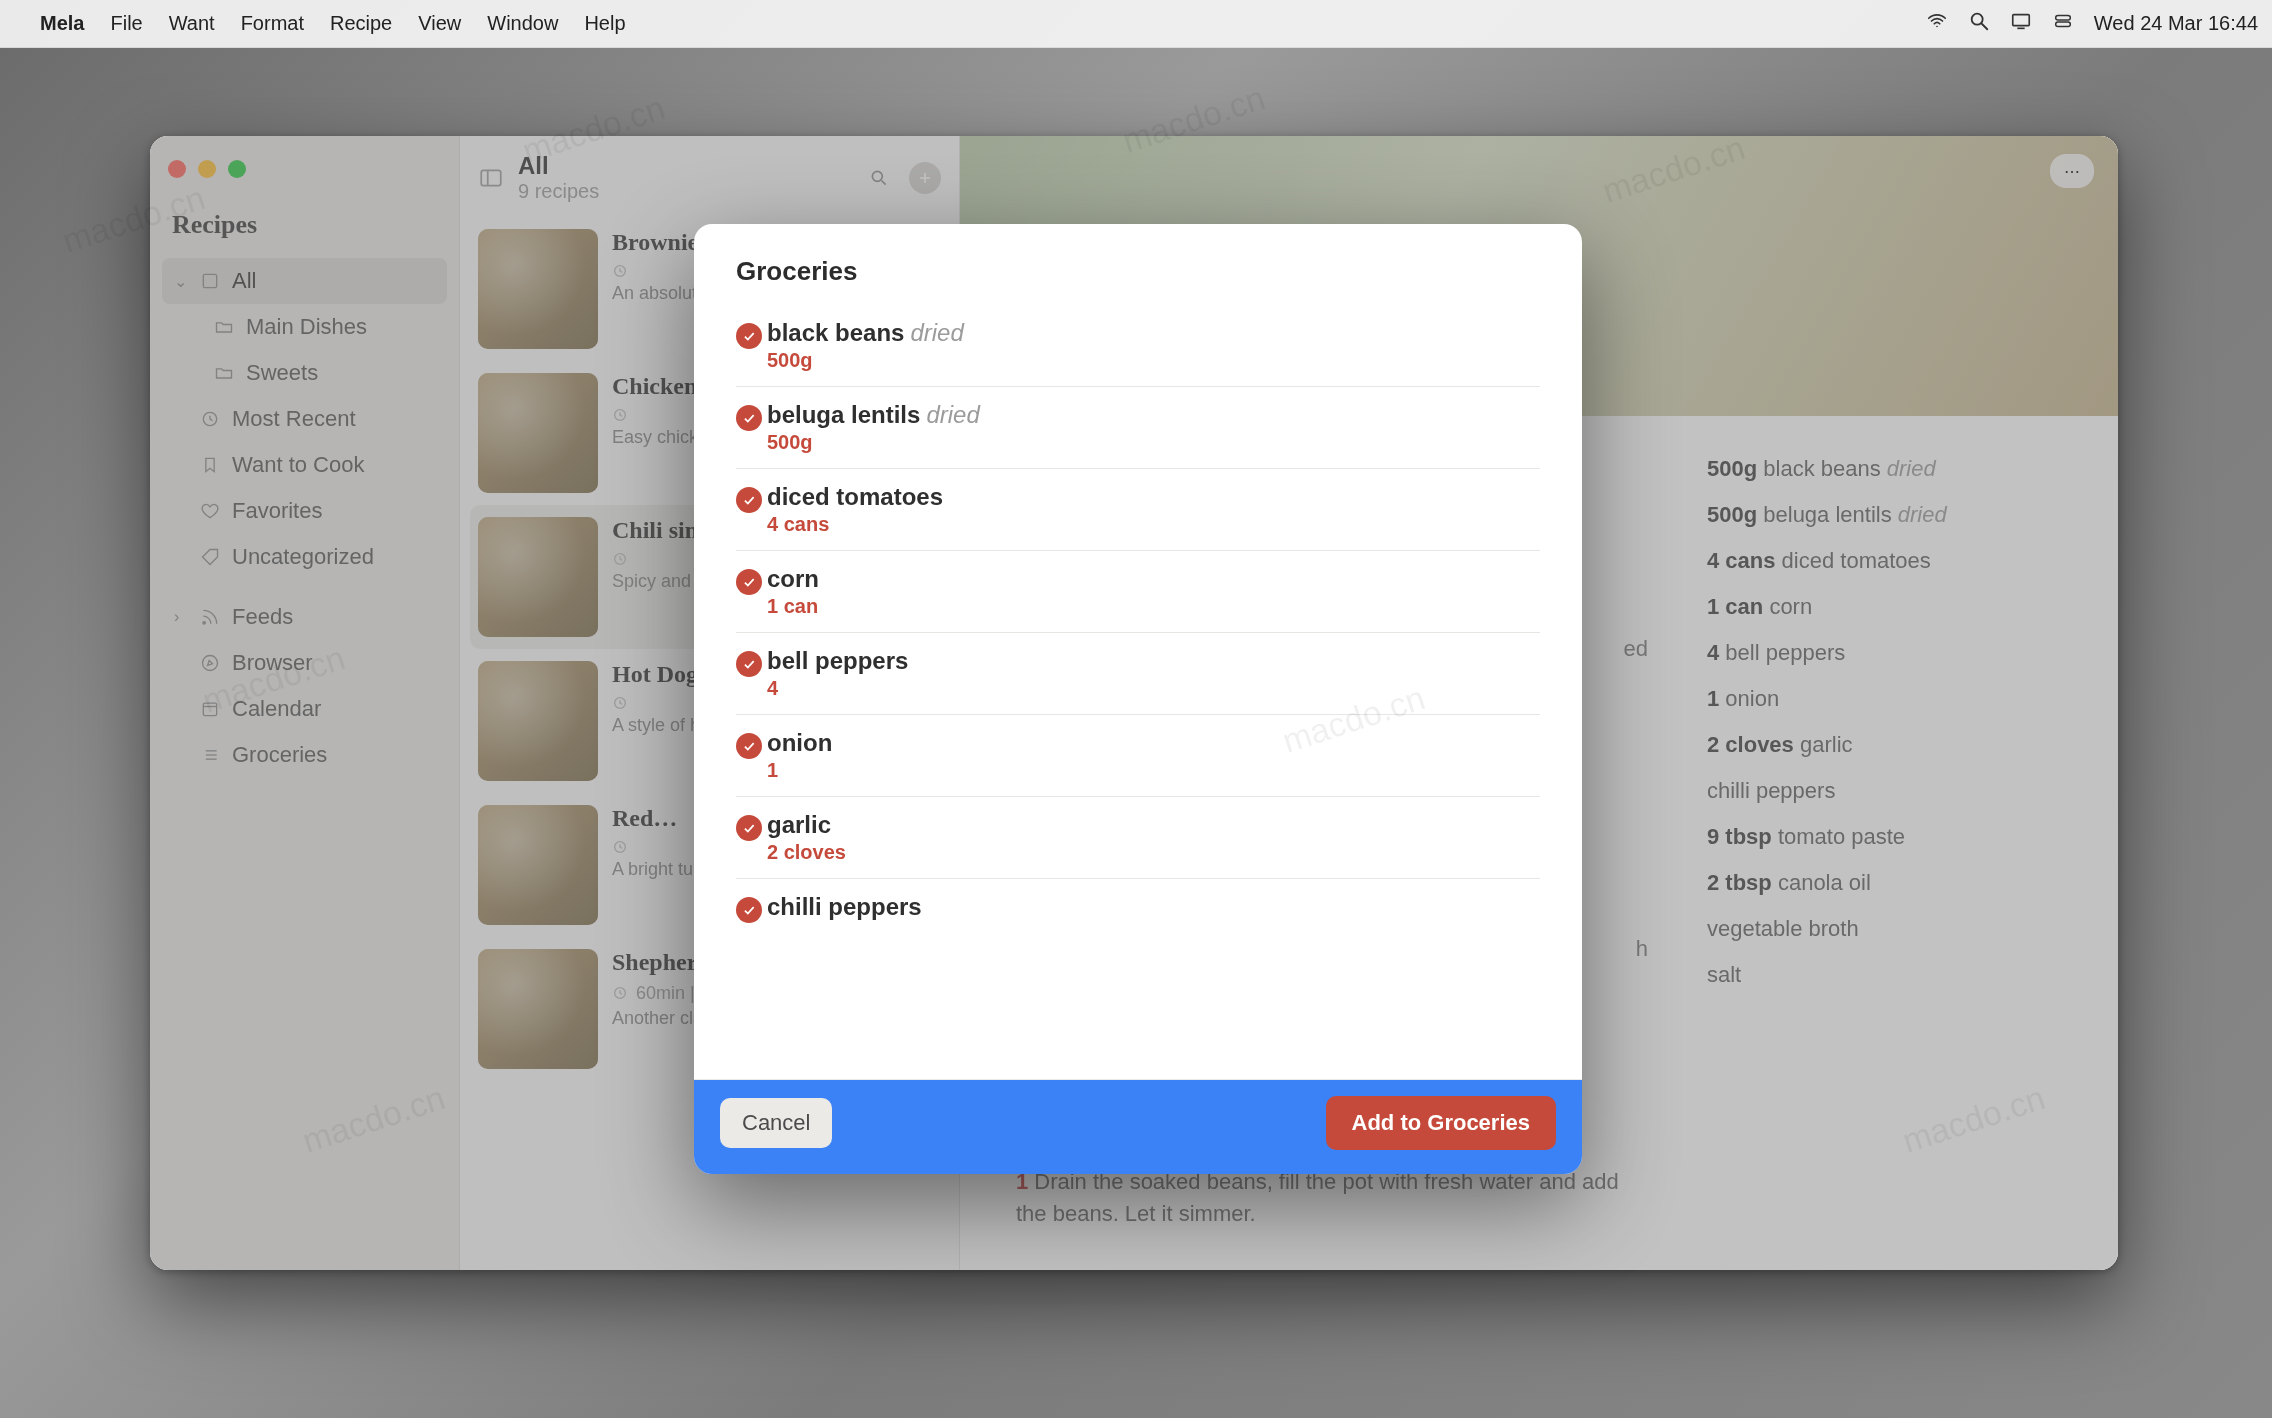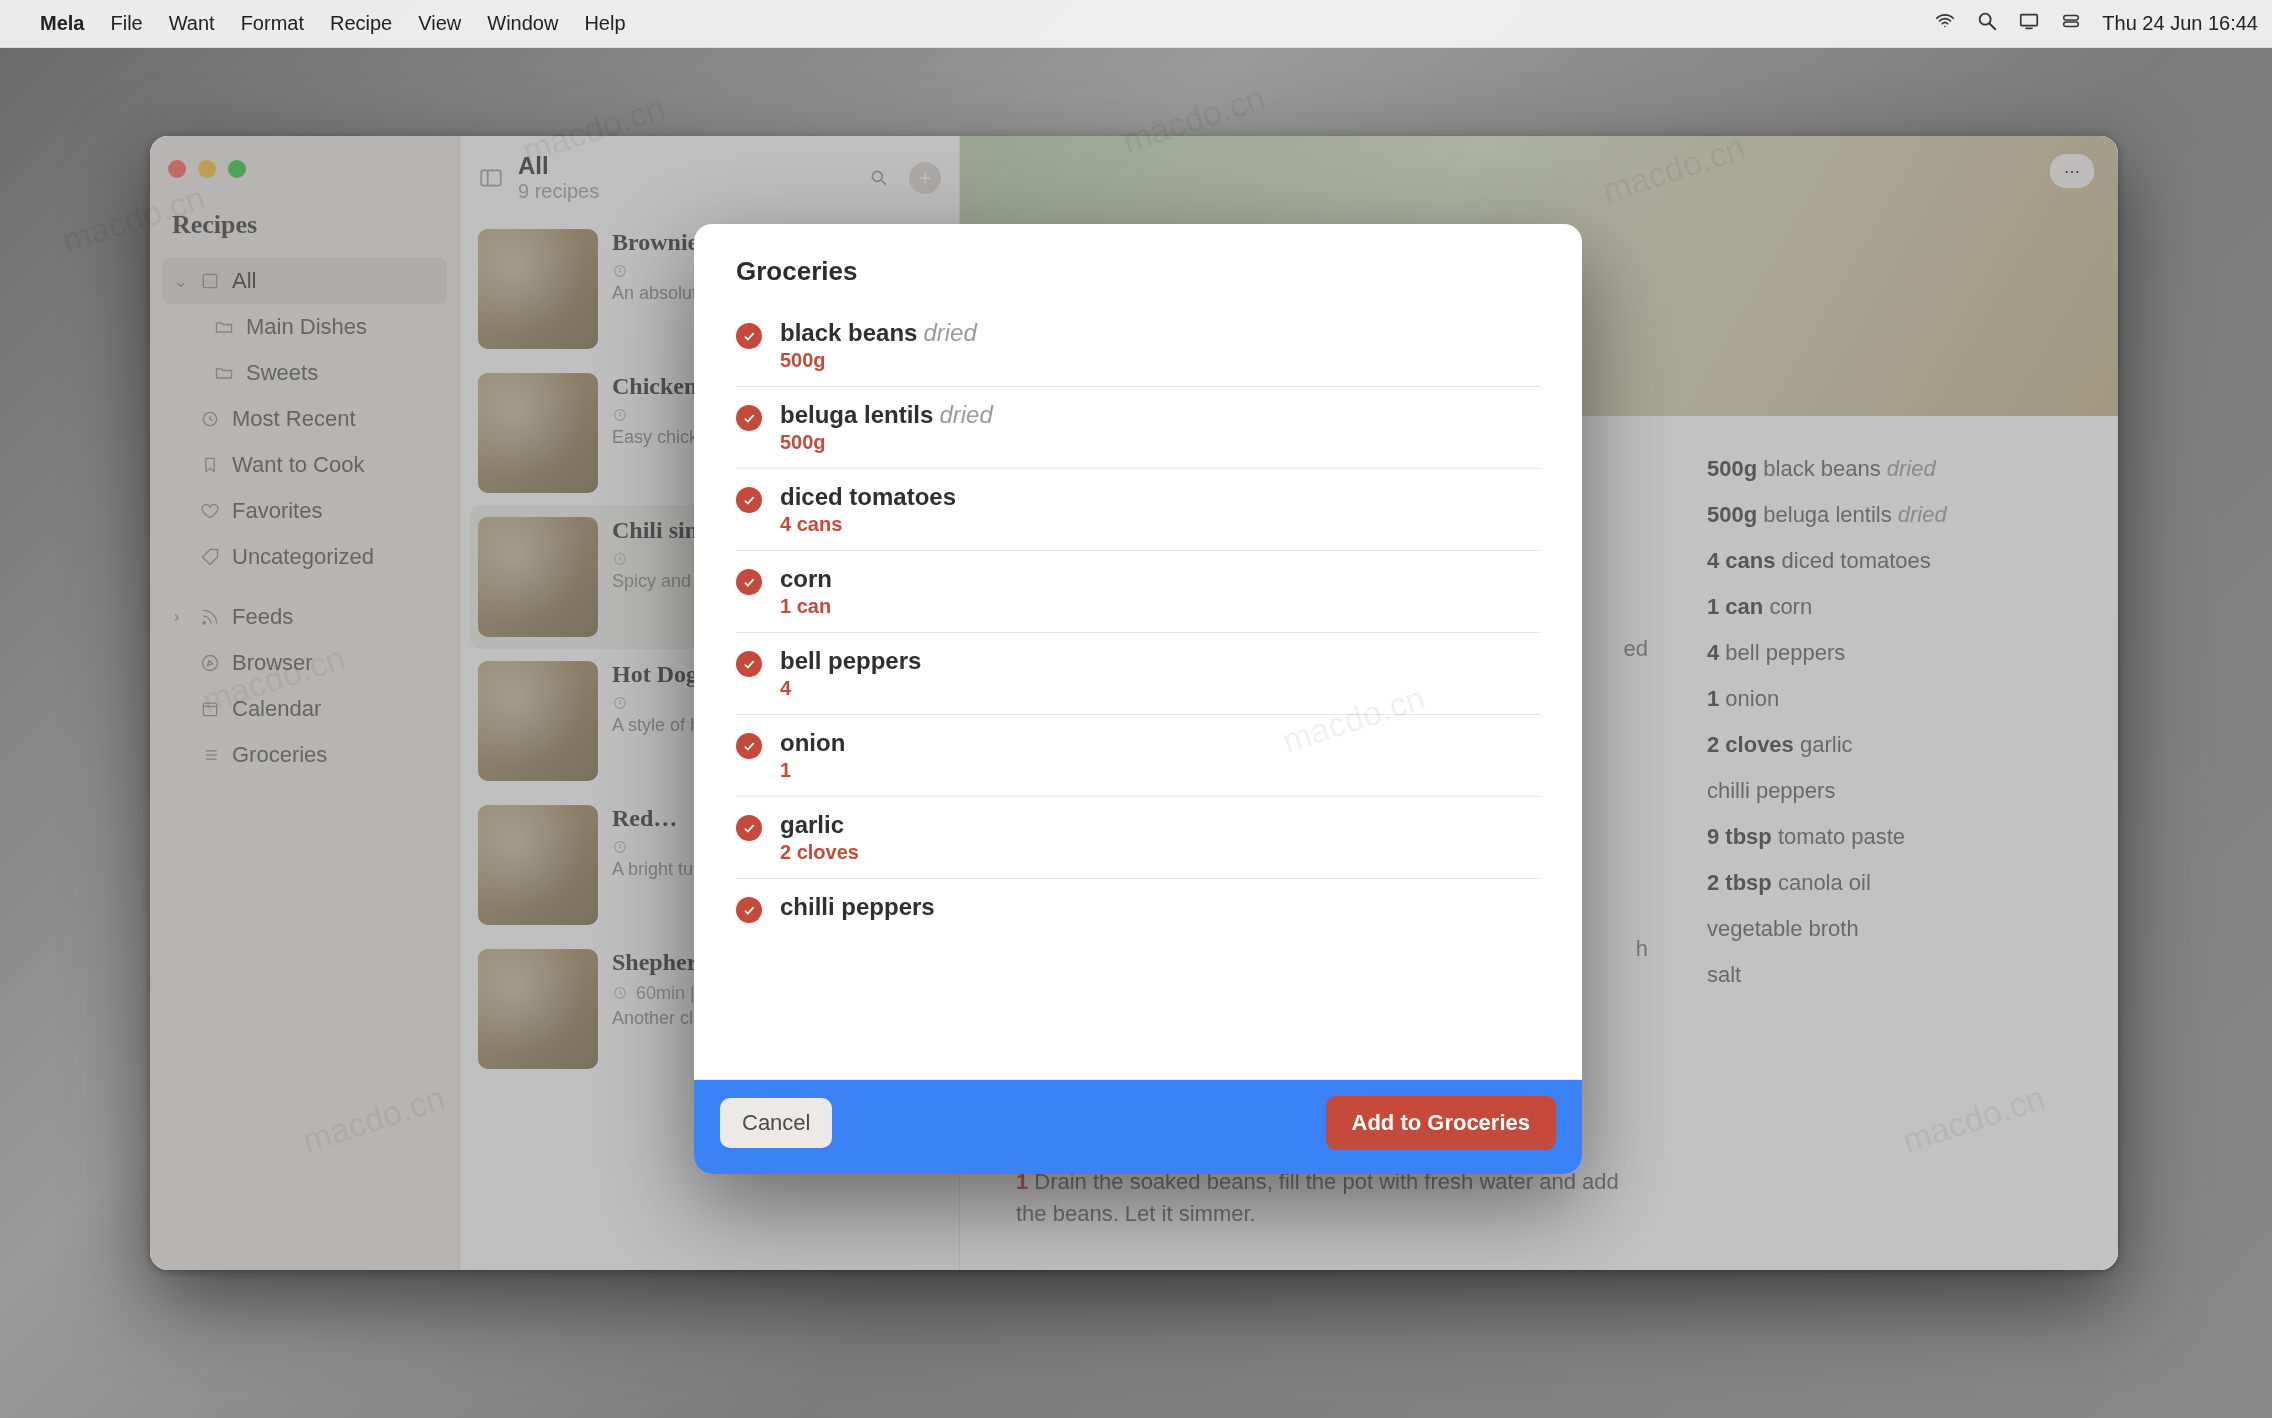--- a/index.html
+++ b/index.html
@@ -130,21 +130,21 @@
     width: 888px; height: 950px;
     background:#fff;
     border-radius: 18px;
     z-index: 60;
     box-shadow: 0 30px 90px rgba(0,0,0,0.45);
     display:flex; flex-direction:column;
     overflow:hidden;
   }
   .modal-head { padding: 32px 42px 12px; font-size:26px; font-weight:700; color:#2c2c2c; }
   .modal-list { flex:1; overflow:hidden; padding: 6px 42px 0; }
-  .grow { display:flex; align-items:flex-start; gap:18px; padding: 14px 0; border-bottom:1px solid #e8e6e3; }
+  .grow { display:flex; align-items:flex-start; gap:5px; padding: 14px 0; border-bottom:1px solid #e8e6e3; }
   .grow:last-child { border-bottom:none; }
   .gcheck { width:26px; height:26px; border-radius:50%; background:#c64a3b; flex-shrink:0; display:flex; align-items:center; justify-content:center; margin-top:4px;}
   .gcheck svg { width:14px; height:14px; stroke:#fff; stroke-width:3; fill:none; }
   .gtext .name { font-size:24px; font-weight:700; color:#2f2f2f; }
   .gtext .note { font-size:24px; font-style:italic; color:#9b9b9b; margin-left:6px; font-weight:500;}
   .gtext .amt { font-size:20px; font-weight:700; color:#c64a3b; margin-top:2px; }
 
   .modal-foot { display:flex; justify-content:space-between; align-items:center; padding: 16px 26px 24px; border-top:1px solid #eceae7; background:#3b82f6;}
   .btn { padding: 12px 22px; border-radius:10px; font-size:22px; font-weight:500; border:none; cursor:pointer; }
   .btn-cancel { background:#eceae7; color:#4b4b4b; }
@@ -176,21 +176,21 @@
           <line x1="15" y1="15" x2="21" y2="21" stroke="#333" stroke-width="2" stroke-linecap="round"></line>
         </svg></span>
     <span><svg viewBox="0 0 24 24">
           <rect x="3" y="5" width="18" height="12" rx="1" stroke="#333" fill="none" stroke-width="1.8"></rect>
           <line x1="8" y1="20" x2="16" y2="20" stroke="#333" stroke-width="1.8"></line>
         </svg></span>
     <span><svg viewBox="0 0 24 24">
           <rect x="4" y="6" width="16" height="5" rx="2.5" stroke="#333" fill="none" stroke-width="1.6"></rect>
           <rect x="4" y="13" width="16" height="5" rx="2.5" stroke="#333" fill="none" stroke-width="1.6"></rect>
         </svg></span>
-    <span>Thu 24 Jun  16:44</span>
+    <span>Wed 24 Mar  16:44</span>
   </div>
 </div>
 
 <div class="appwin">
 
   <div class="sidebar">
     <div class="traffic">
       <span class="tr-red"></span>
       <span class="tr-yel"></span>
       <span class="tr-grn"></span>

